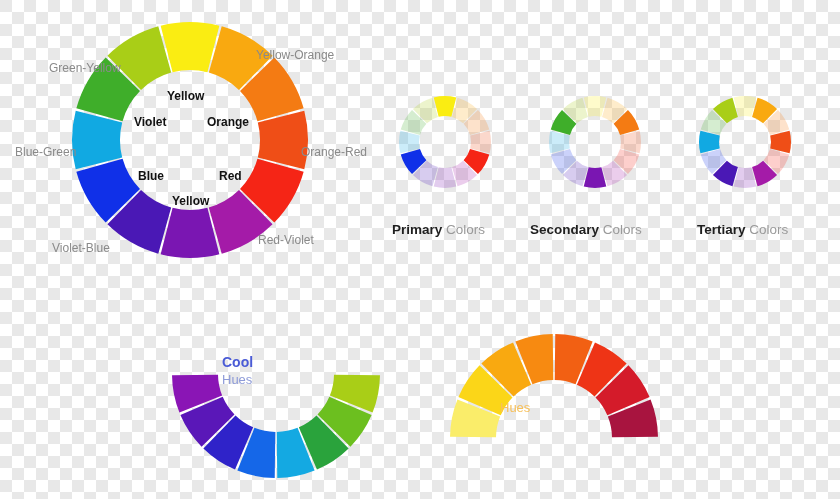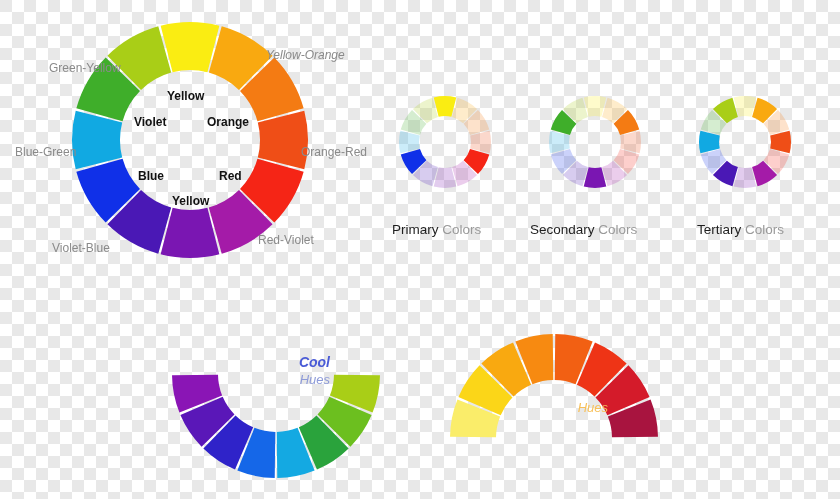--- a/index.html
+++ b/index.html
@@ -13,25 +13,25 @@
   .wheel{position:absolute;}
   .wheel svg{display:block;overflow:visible;}
 
   
   .lab{position:absolute;white-space:nowrap;}
   .lab-inner{font-size:12px;font-weight:700;color:#111;}
   .lab-outer{font-size:12px;color:#8a8a8a;}
 
   
   .cap{position:absolute;font-size:13.5px;white-space:nowrap;}
-  .cap b{font-weight:400;color:#1f1f1f;}
+  .cap b{font-weight:700;color:#1f1f1f;}
   .cap span{font-weight:400;color:#9a9a9a;}
 
   
-  .arccap{position:absolute;text-align:right;line-height:1.25;font-style:italic;}
+  .arccap{position:absolute;text-align:left;line-height:1.25;}
   .arccap .t1{font-size:14px;font-weight:700;}
   .arccap .t2{font-size:13px;font-weight:400;}
   .cool .t1{color:#4a5bd6;}
   .cool .t2{color:#8e9bd8;}
   .warm .t1{color:#f5a31a;}
   .warm .t2{color:#f7c05a;}
 </style>
 </head>
 <body>
 
@@ -52,21 +52,21 @@
     </svg>
   </div>
 
 <div class="lab lab-inner" style="left:167px;top:89px;">Yellow</div>
 <div class="lab lab-inner" style="left:207px;top:115px;">Orange</div>
 <div class="lab lab-inner" style="left:219px;top:169px;">Red</div>
 <div class="lab lab-inner" style="left:172px;top:194px;">Yellow</div>
 <div class="lab lab-inner" style="left:138px;top:169px;">Blue</div>
 <div class="lab lab-inner" style="left:134px;top:115px;">Violet</div>
 
-<div class="lab lab-outer" style="left:266px;top:48px;font-style:italic;">Yellow-Orange</div>
+<div class="lab lab-outer" style="left:256px;top:48px;">Yellow-Orange</div>
 <div class="lab lab-outer" style="left:301px;top:145px;">Orange-Red</div>
 <div class="lab lab-outer" style="left:258px;top:233px;">Red-Violet</div>
 <div class="lab lab-outer" style="left:52px;top:241px;text-align:right;">Violet-Blue</div>
 <div class="lab lab-outer" style="left:15px;top:145px;">Blue-Green</div>
 <div class="lab lab-outer" style="left:49px;top:49px;margin-top:12px;">Green-Yellow</div>
 
 <div class="wheel" id="small-wheel-0" style="left:398px;top:95px;width:94px;height:94px;">
     <svg width="94" height="94" viewBox="0 0 94 94">
       <path d="M 35.71586024957508 2.4055139048236143 A 46 46 0 0 1 58.28413975042493 2.4055139048236143 L 53.37799203284887 21.79442090272639 A 26 26 0 0 0 40.622007967151134 21.79442090272639 Z" fill="#faed12" opacity="1"></path>
       <path d="M 59.524891363866416 2.737972297652874 A 46 46 0 0 1 79.06959473130996 14.022112048077787 L 65.12629267421867 28.360324201087444 A 26 26 0 0 0 54.07928642305493 21.982332168238578 Z" fill="#f9a910" opacity="0.22"></path>

